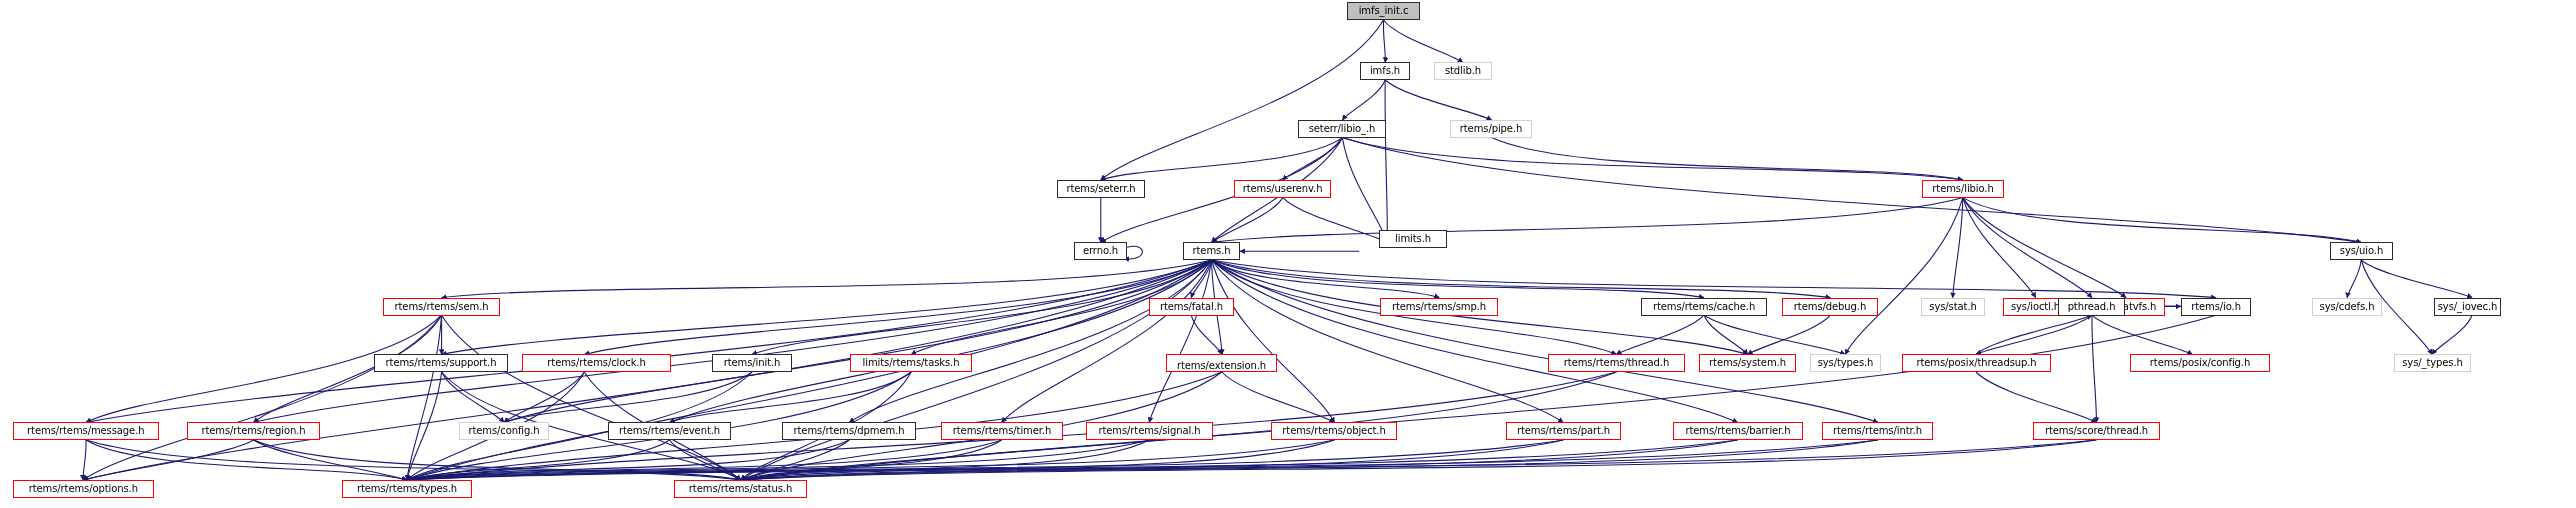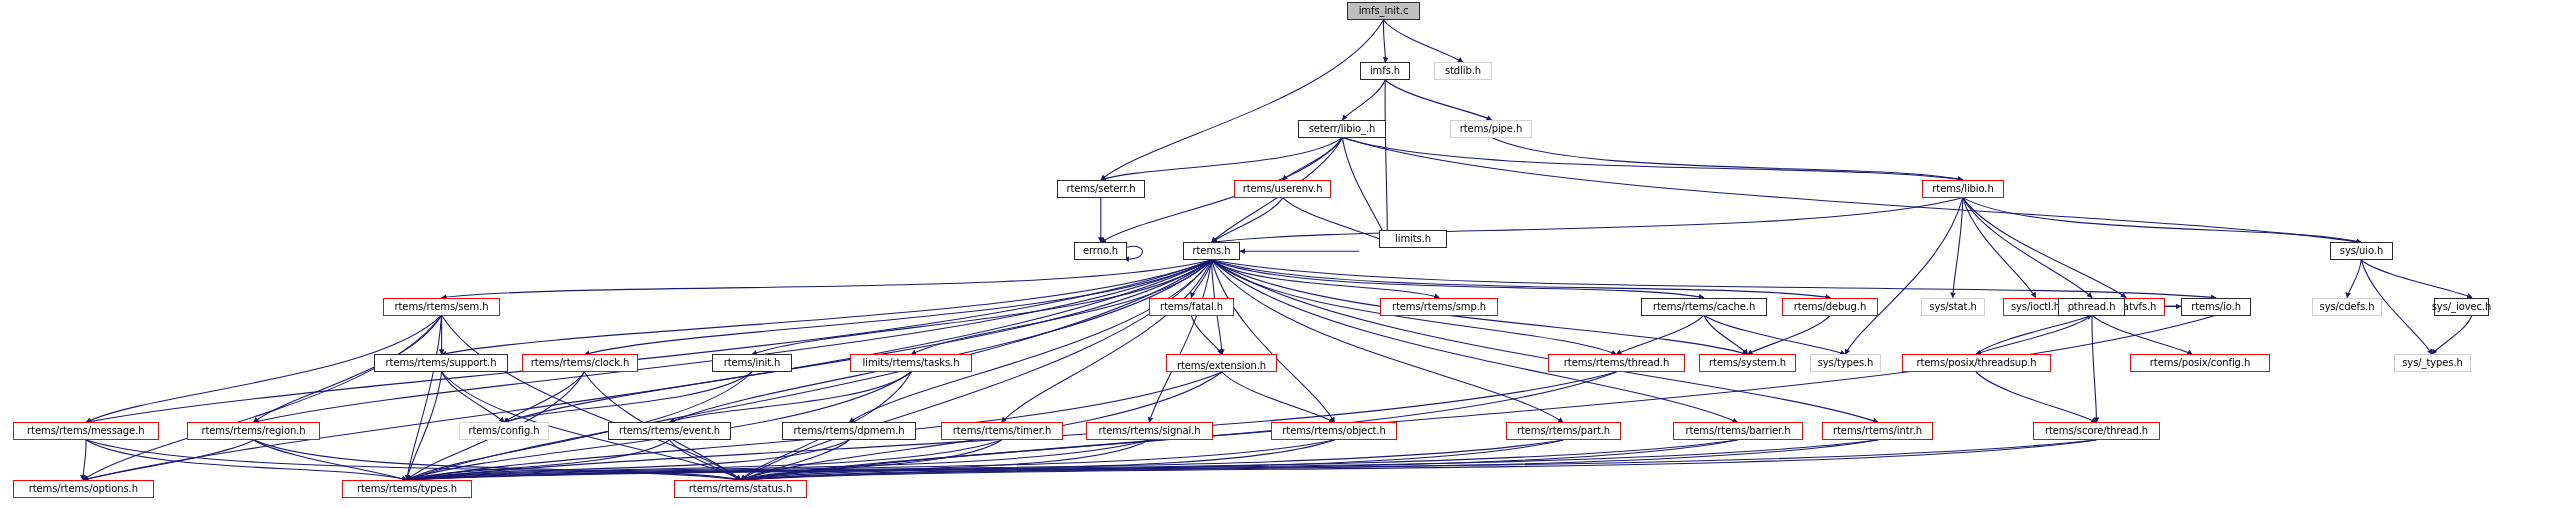--- a/index.html
+++ b/index.html
@@ -206,21 +206,21 @@
       </div>
       <div class="node red" style="left: 2003px; top: 298px; width: 65px;">
         <span class="lbl">sys/ioctl.h</span>
       </div>
       <div class="node red" style="left: 2086px; top: 298px; width: 79px;">
         <span class="lbl">sys/statvfs.h</span>
       </div>
       <div class="node grey" style="left: 2312px; top: 298px; width: 70px;">
         <span class="lbl">sys/cdefs.h</span>
       </div>
-      <div class="node black" style="left: 2434px; top: 298px; width: 55px;">
+      <div class="node black" style="left: 2434px; top: 298px; width: 67px;">
         <span class="lbl">sys/_iovec.h</span>
       </div>
       <div class="node grey" style="left: 2394px; top: 354px; width: 77px;">
         <span class="lbl">sys/_types.h</span>
       </div>
       <div class="node red" style="left: 383px; top: 298px; width: 117px;">
         <span class="lbl">rtems/rtems/sem.h</span>
       </div>
       <div class="node red" style="left: 1149px; top: 298px; width: 85px;">
         <span class="lbl">rtems/fatal.h</span>
@@ -236,21 +236,21 @@
       </div>
       <div class="node black" style="left: 2058px; top: 298px; width: 67px; justify-content: center;">
         <span class="lbl">pthread.h</span>
       </div>
       <div class="node black" style="left: 2181px; top: 298px; width: 70px;">
         <span class="lbl">rtems/io.h</span>
       </div>
       <div class="node black" style="left: 374px; top: 354px; width: 134px;">
         <span class="lbl">rtems/rtems/support.h</span>
       </div>
-      <div class="node red" style="left: 522px; top: 354px; width: 116px;">
+      <div class="node red" style="left: 522px; top: 354px; width: 149px;">
         <span class="lbl">rtems/rtems/clock.h</span>
       </div>
       <div class="node black" style="left: 712px; top: 354px; width: 80px;">
         <span class="lbl">rtems/init.h</span>
       </div>
       <div class="node red" style="left: 850px; top: 354px; width: 122px;">
         <span class="lbl">limits/rtems/tasks.h</span>
       </div>
       <div class="node red" style="left: 1166px; top: 354px; width: 111px; align-items: flex-end;">
         <span class="lbl">rtems/extension.h</span>

